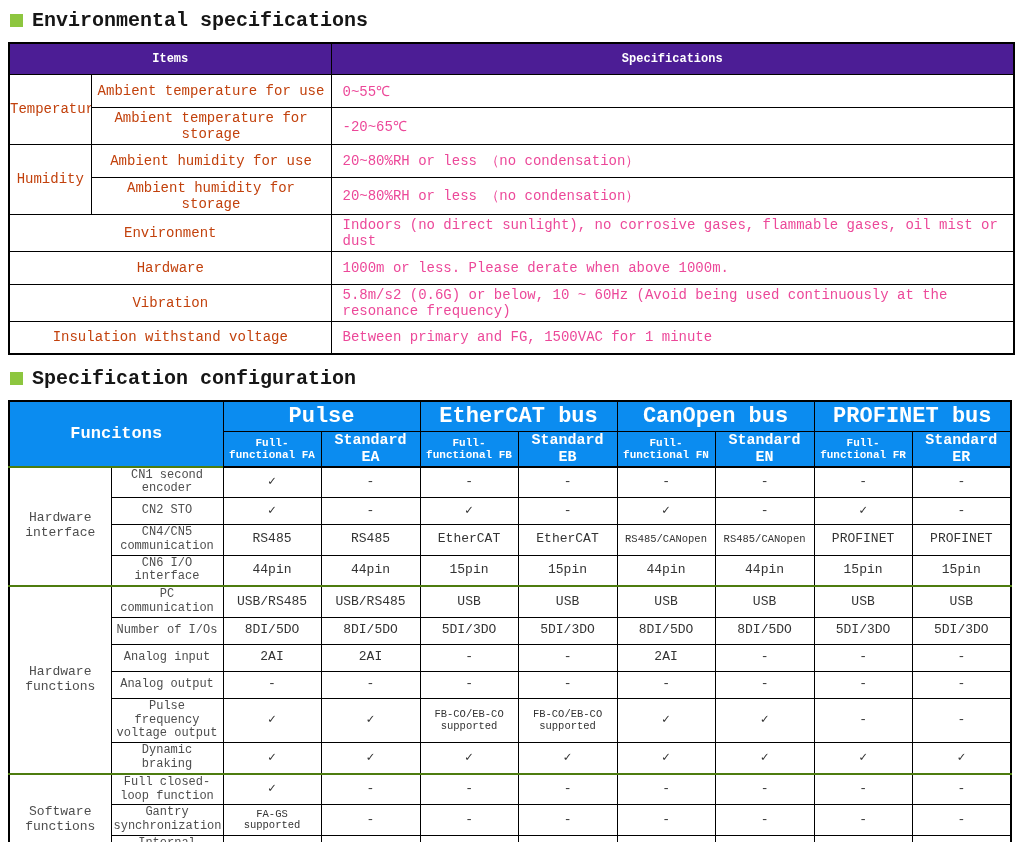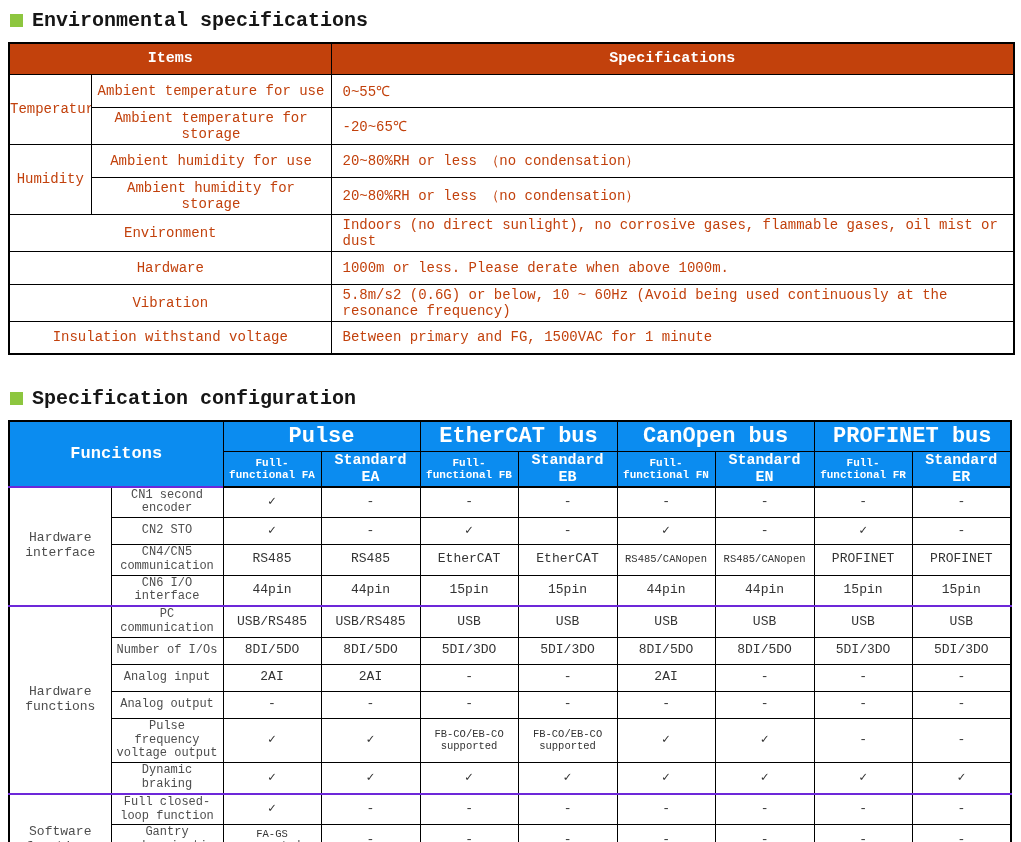--- a/index.html
+++ b/index.html
@@ -14,40 +14,40 @@
   .section-title { display: flex; align-items: center; gap: 9px; margin: 4px 0 10px 2px; }
   .bullet { width: 13px; height: 13px; background: #8dc63f; flex: 0 0 auto; }
   .section-title h2 { margin: 0; font-size: 20px; font-weight: bold; color: #161616; }
 
   table { border-collapse: collapse; table-layout: fixed; }
   th, td { overflow: hidden; }
 
   
   .env { width: 1005px; border: 2px solid #000; }
   .env th, .env td { border: 1px solid #000; }
-  .env .head th { background: #c2410c; color: #fff; font-size: 15px; font-weight: bold; height: 31px; }
+  .env .head th { background: #4c1d95; color: #fff; font-size: 12px; font-weight: bold; height: 31px; }
   .env td { height: 33px; font-size: 14px; color: #c2410c; text-align: center; padding: 2px 4px; }
-  .env td.spec { text-align: left; padding: 2px 11px; color: #c2410c; }
+  .env td.spec { text-align: left; padding: 2px 11px; color: #ec4899; }
   .env td.grp { width: 82px; padding: 2px 0; }
 
   
-  .spec-section { margin-top: 32px; }
+  .spec-section { margin-top: 12px; }
   .spec { width: 1002px; border: 2px solid #000; }
   .spec th, .spec td { border: 1px solid #000; }
   .spec th { background: #0b8cf0; color: #fff; padding: 0 2px; }
   .spec .fn { font-size: 17px; font-weight: bold; }
   .spec .grp-h { font-size: 22px; font-weight: bold; height: 30px; }
   .spec .sub-f { font-size: 11px; font-weight: bold; height: 15px; }
   .spec .sub-s { font-size: 15px; font-weight: bold; }
   .spec tr.head2 th { border-bottom: 2px solid #000; }
   .spec td { height: 27px; text-align: center; font-size: 13px; color: #333; padding: 1px 2px; line-height: 1.15; }
   .spec td.item { font-size: 12px; color: #4d4d4d; }
   .spec td.grp { font-size: 13px; color: #4d4d4d; }
   .spec td.sm { font-size: 10.5px; line-height: 1.1; }
-  .spec tr.sec-start td { border-top: 2px solid #6d28d9; }
+  .spec tr.sec-start td { border-top: 2px solid #4d7c0f; }
 </style>
 </head>
 <body>
 
 <div class="page">
 
   <div class="section-title">
     <span class="bullet"></span>
     <h2>Environmental specifications</h2>
   </div>

